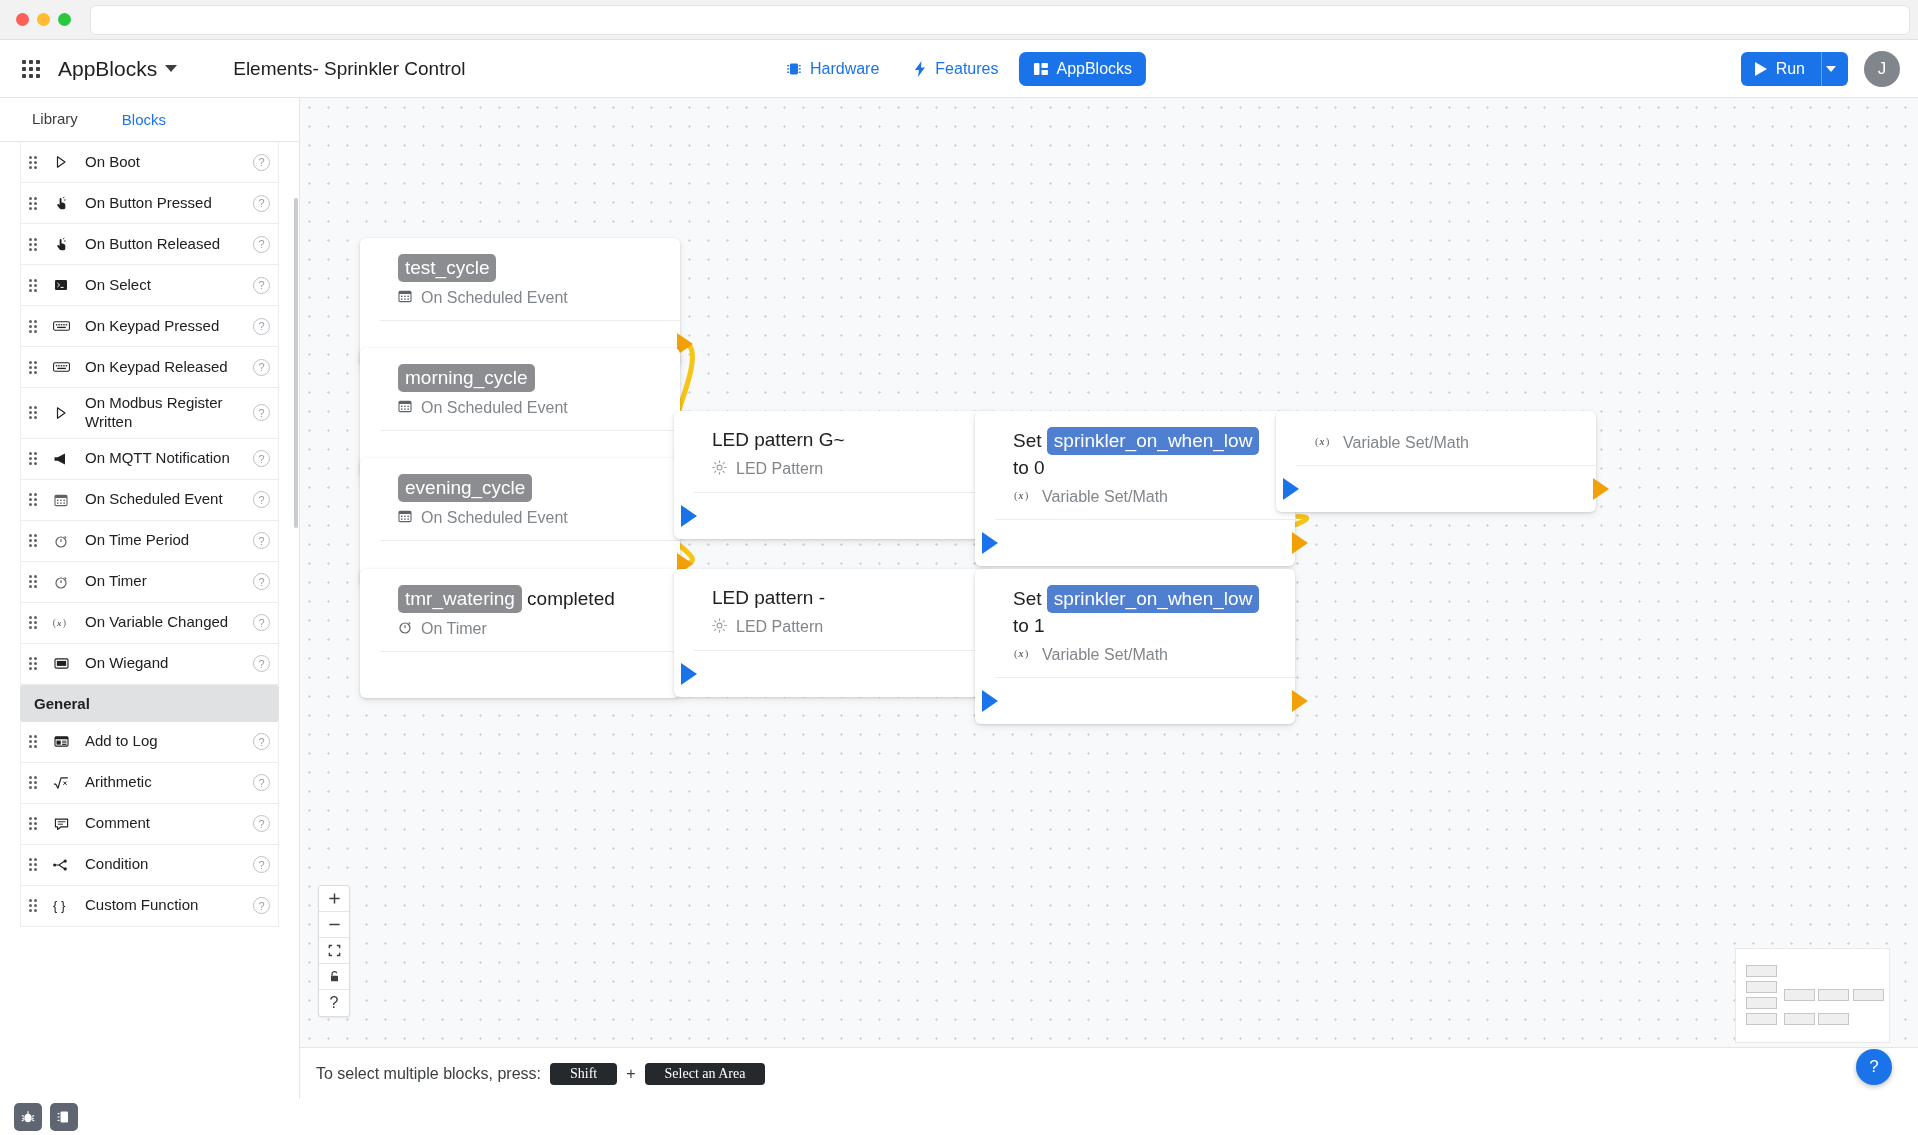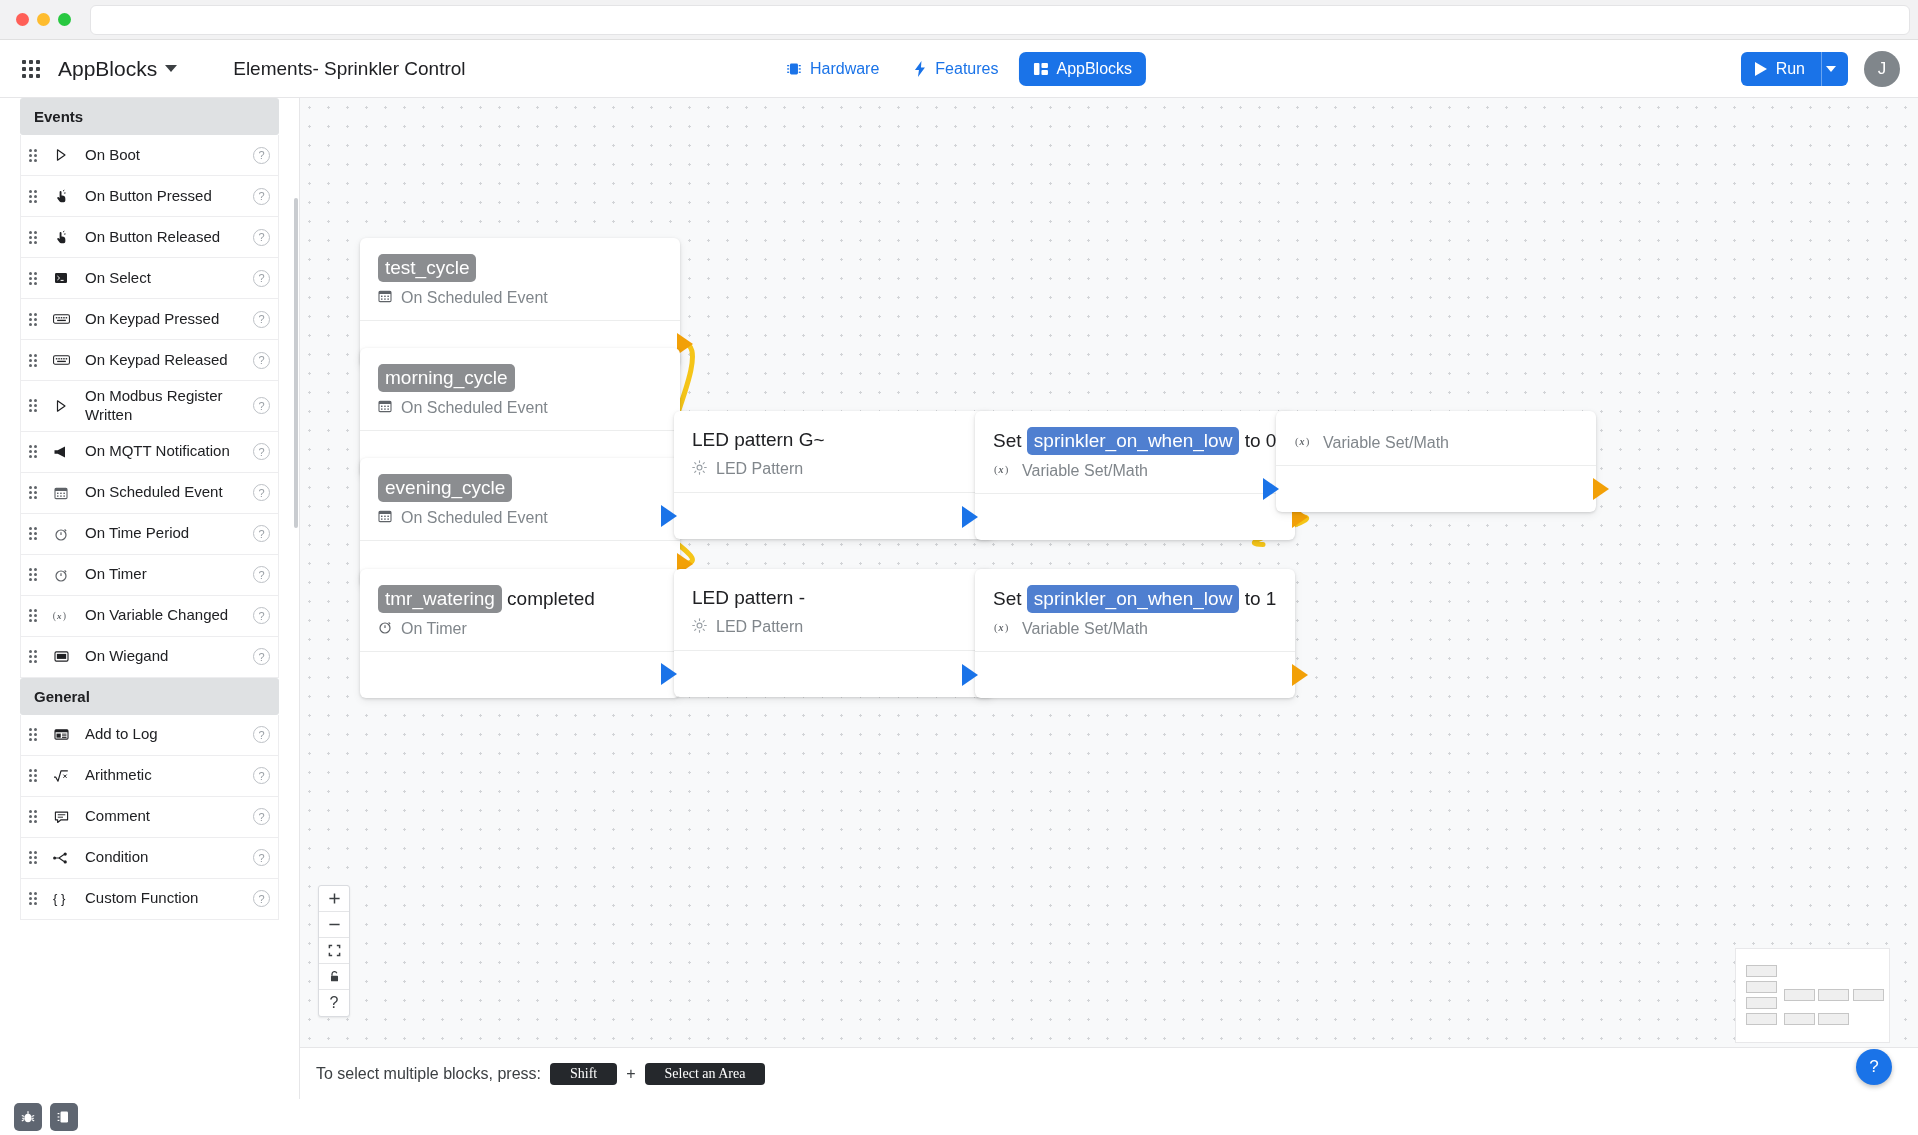--- a/index.html
+++ b/index.html
@@ -100,20 +100,21 @@
   #canvas-wrap { flex:1; position:relative; background:#f8f9fa; overflow:hidden; }
   #dots {
     position:absolute; inset:0;
     background-image: radial-gradient(#d2d4d7 1.1px, transparent 1.1px);
     background-size: 19px 19px;
   }
   .node {
     position:absolute; background:#fff; border-radius:6px;
     box-shadow:0 1px 3px rgba(0,0,0,.14), 0 3px 9px rgba(0,0,0,.07);
     width:320px;
+    padding-left:20px;
   }
   .node-body { padding:16px 18px 13px 18px; }
   .node-title { font-size:19px; color:#202124; line-height:1.36; }
   .chip-gray { background:#8b8d90; color:#fff; border-radius:5px; padding:1px 7px; display:inline-block;}
   .chip-blue { background:#4f7fd0; color:#fff; border-radius:5px; padding:1px 7px; display:inline-block;}
   .node-sub { display:flex; align-items:center; gap:9px; margin-top:7px; font-size:16px; color:#80868b;}
   .node-foot { border-top:1px solid #eceded; height:47px; position:relative; }
   .port { position:absolute; width:0;height:0; top:50%; transform:translateY(-50%); }
   .port.out { right:-13px; border-top:11px solid transparent; border-bottom:11px solid transparent;
               border-left:16px solid #f2a007; }
@@ -227,24 +228,27 @@
         <span class="caret-wht"></span>
       </div>
     </div>
     <div id="avatar">J</div>
   </div>
 </div>
 
 <div id="main">
 
   <div id="sidebar">
+    <div id="side-tabs">
+      <div class="stab sel">Library</div>
+      <div class="stab lnk">Blocks</div>
+    </div>
 
 
     <div id="lib-list">
-        <div class="group-hdr">Events</div>
         <div class="lib-row">
           <span class="drag-dots">
             <i></i>
             <i></i>
             <i></i>
             <i></i>
             <i></i>
             <i></i>
           </span>
           <span class="lib-ic">

